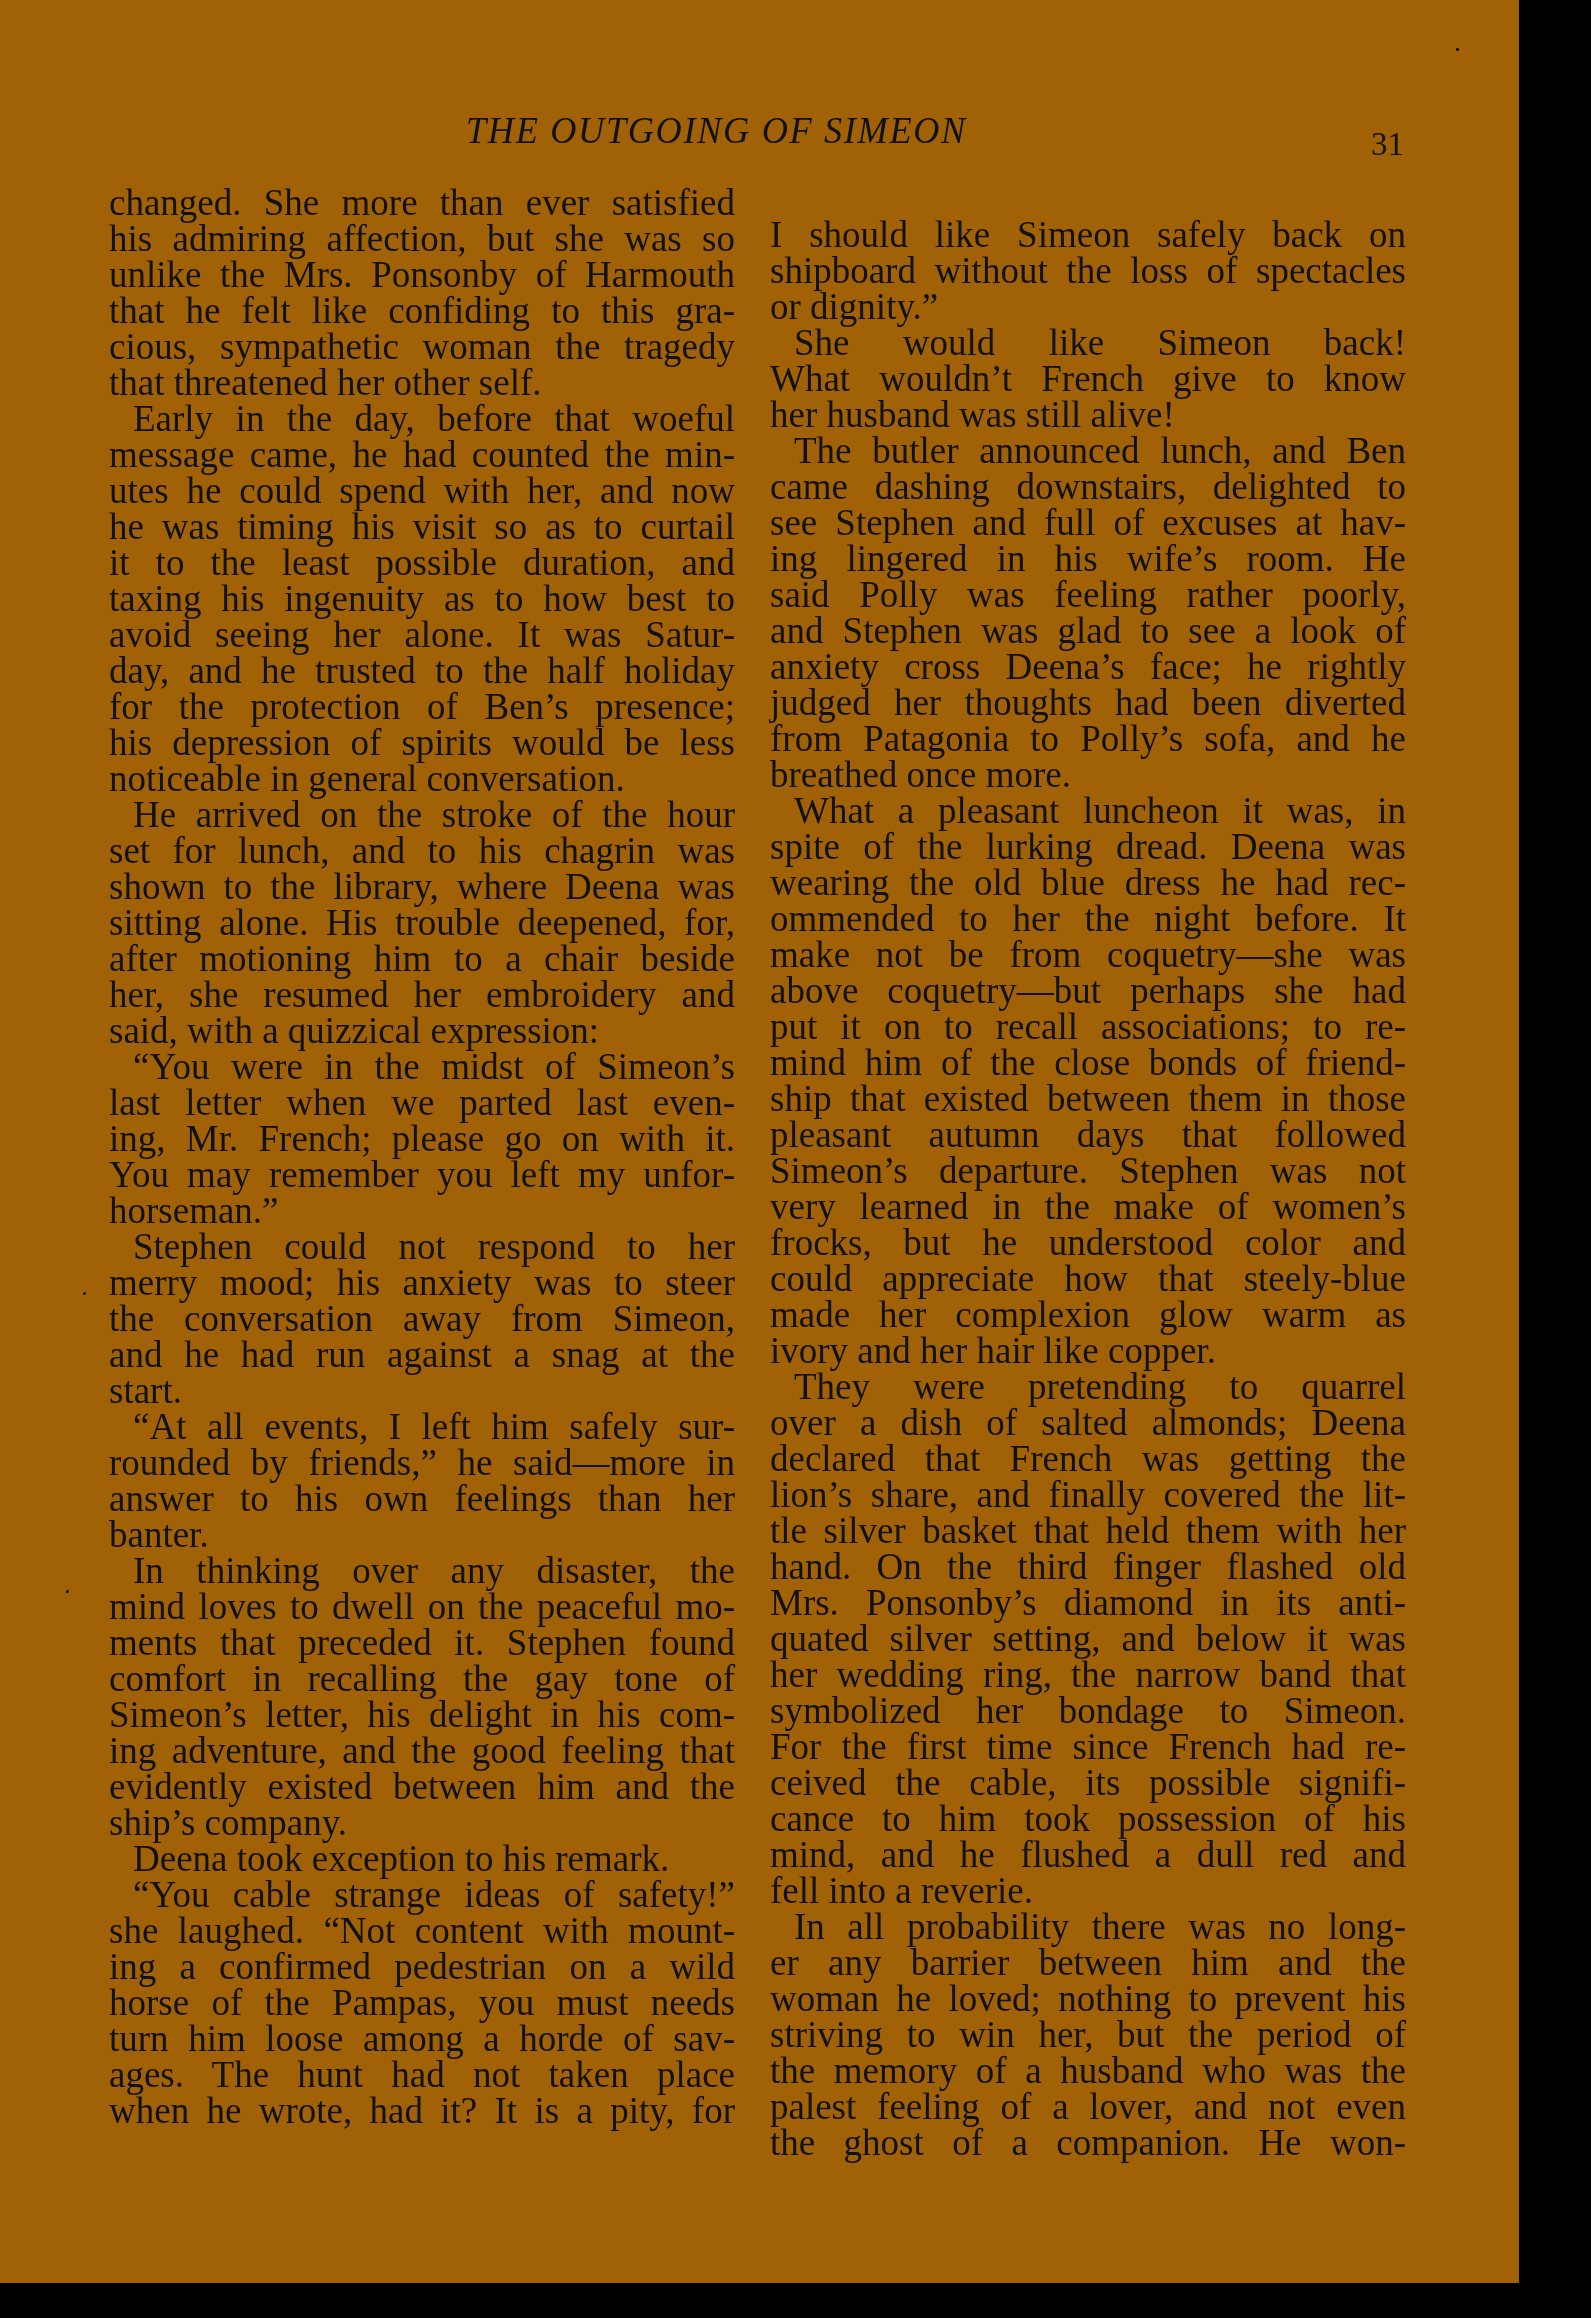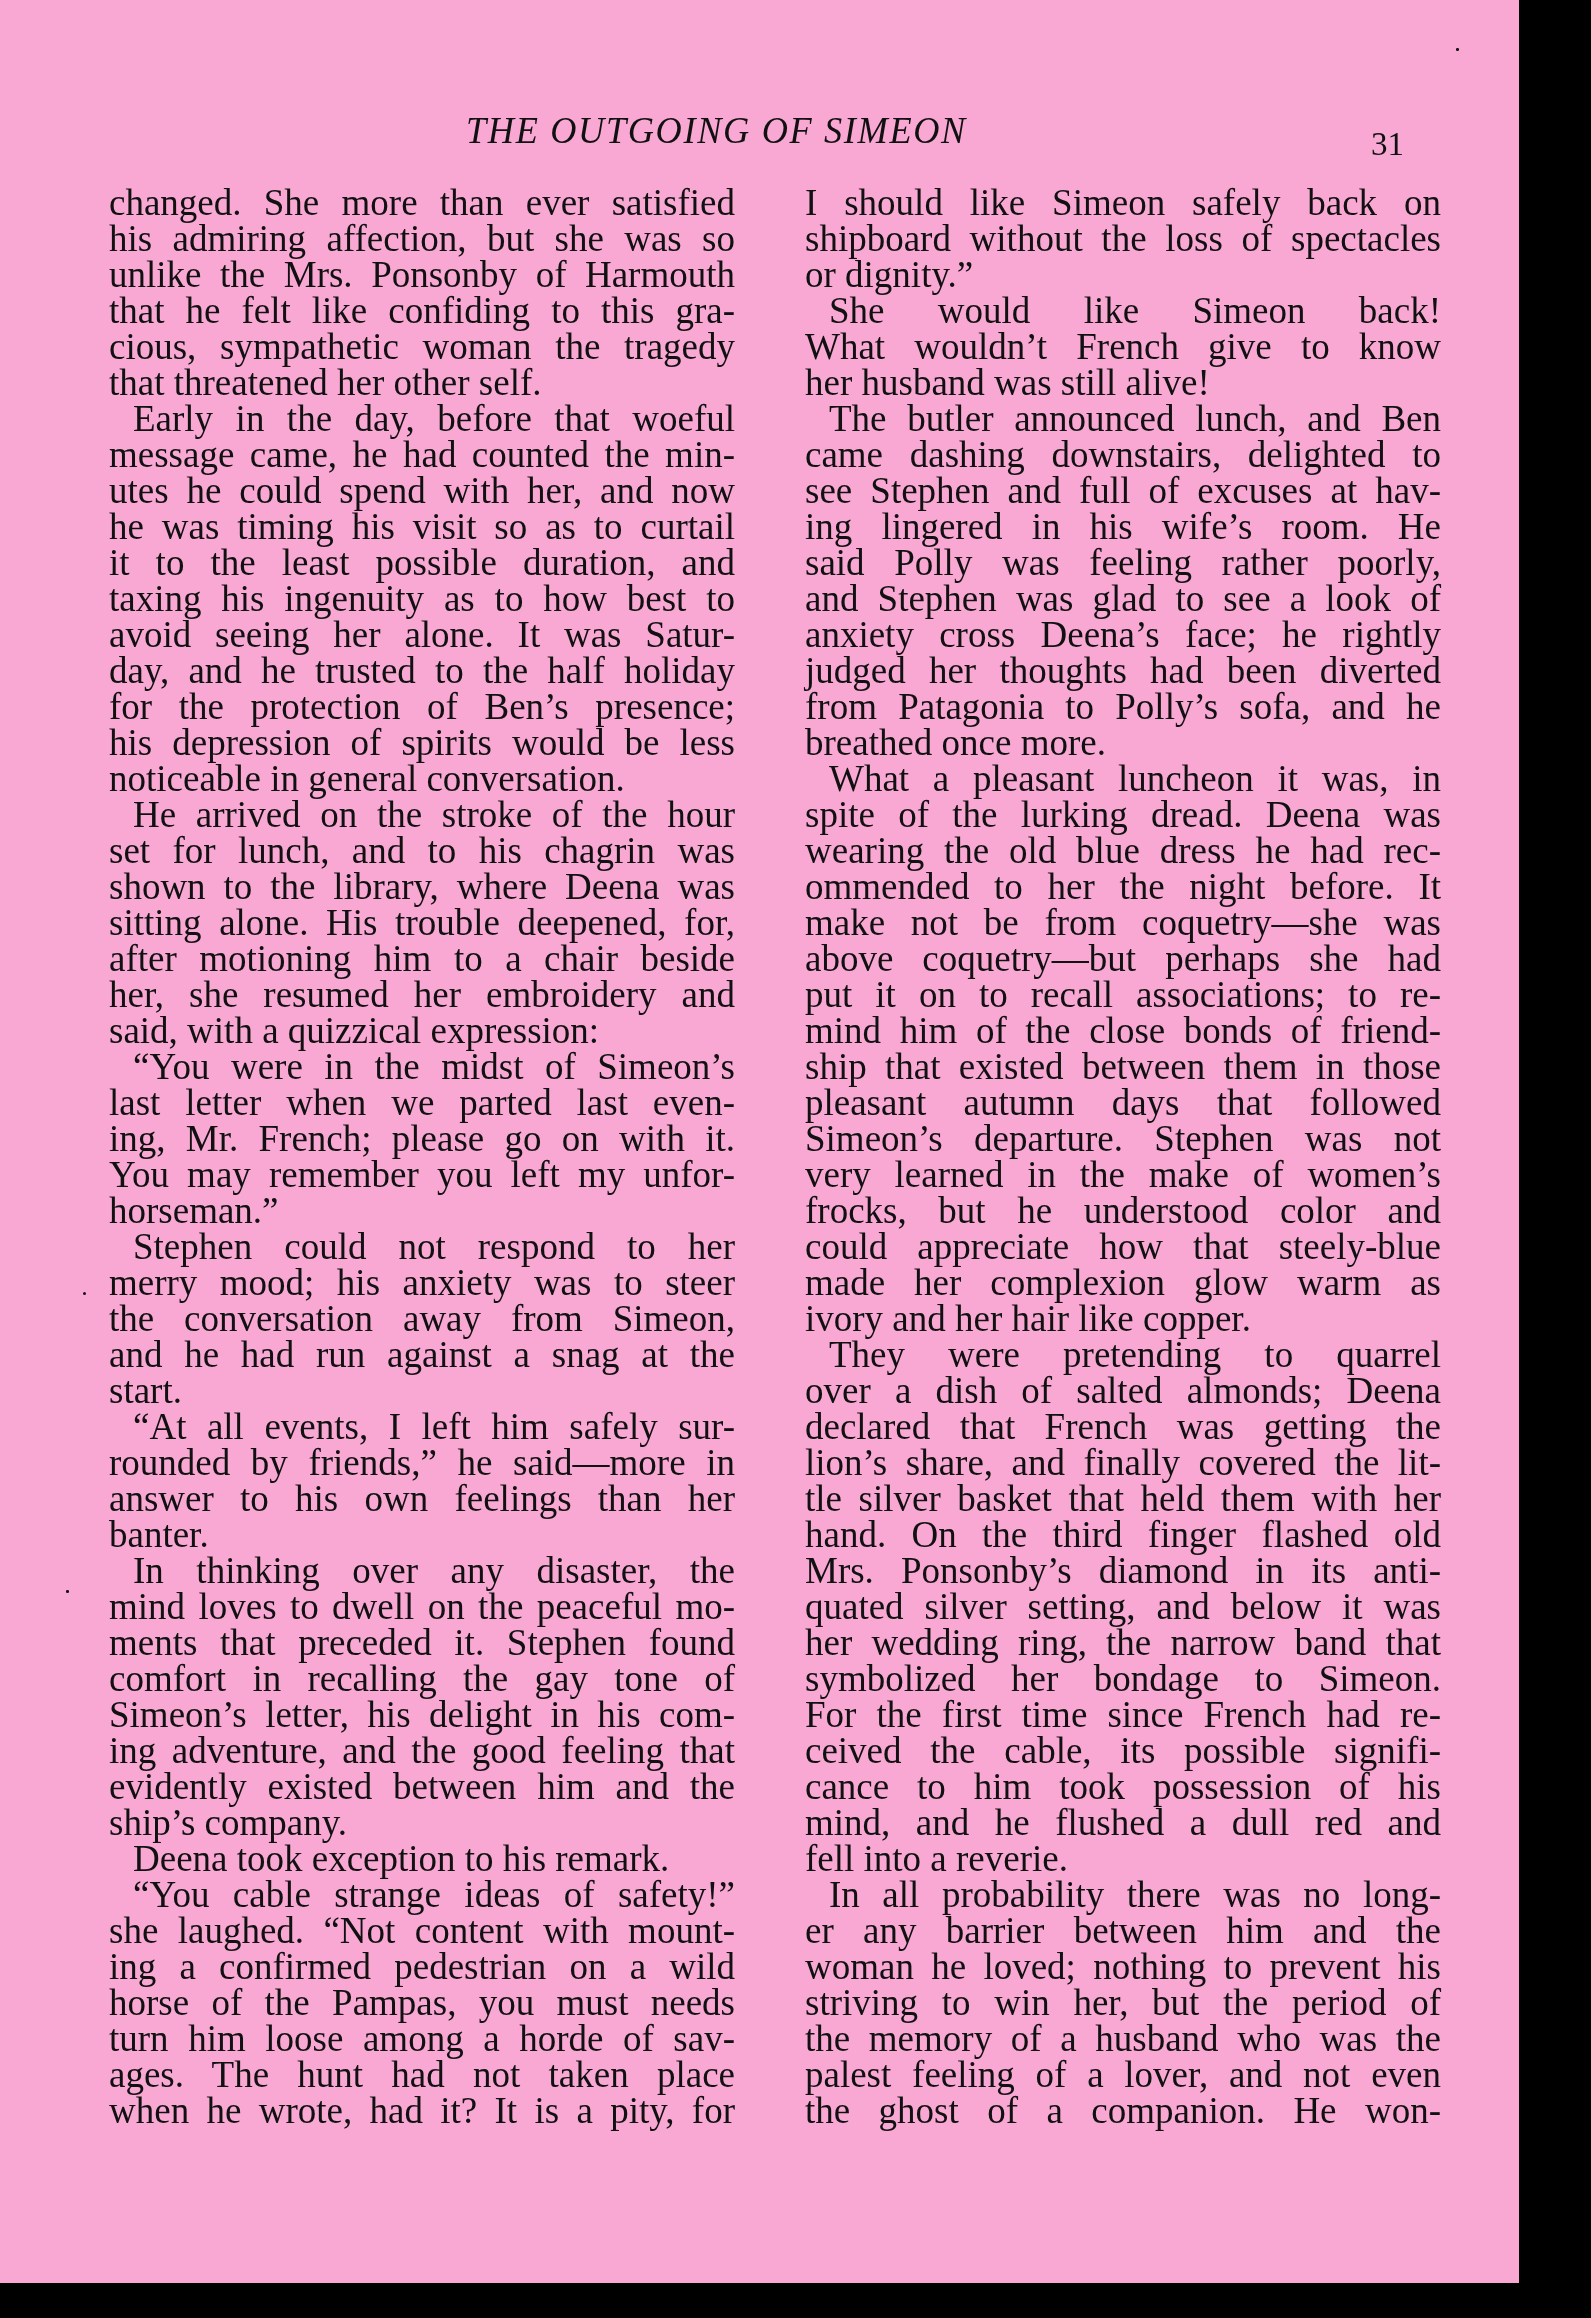--- a/index.html
+++ b/index.html
@@ -3,41 +3,41 @@
 <meta charset="utf-8">
 <style>
   html, body { margin: 0; padding: 0; }
   body {
     width: 1592px; height: 2319px; background: #000000;
     position: relative; overflow: hidden;
   }
   .page {
     position: absolute; left: 0; top: 0;
     width: 1519px; height: 2283px;
-    background: #f9a8d4;
+    background: #a16207;
   }
   .running-head {
     position: absolute; left: 466px; top: 109px;
     font-family: "Liberation Serif", "DejaVu Serif", serif;
     font-style: italic; font-size: 37px; letter-spacing: 1.7px;
     color: #111111; white-space: nowrap;
     transform: scaleX(0.98); transform-origin: left top;
   }
   .folio {
     position: absolute; left: 1371px; top: 126px;
     font-family: "Liberation Serif", "DejaVu Serif", serif;
     font-size: 33px; color: #111111;
   }
   .column {
     position: absolute; top: 185px;
     font-family: "Liberation Serif", "DejaVu Serif", serif;
     font-size: 37px; line-height: 36px; color: #111111;
   }
   .col-left { left: 109px; width: 626px; }
-  .col-right { left: 805px; width: 636px; }
+  .col-right { left: 770px; width: 636px; margin-top: 32px; }
   .line {
     display: block; height: 36px; white-space: nowrap;
     text-align: justify; text-align-last: justify;
     overflow: visible;
   }
   .line.last { text-align-last: left; }
   .line.indent { padding-left: 24px; }
   .speck { position: absolute; background: #111; border-radius: 50%; }
 </style>
 </head>

